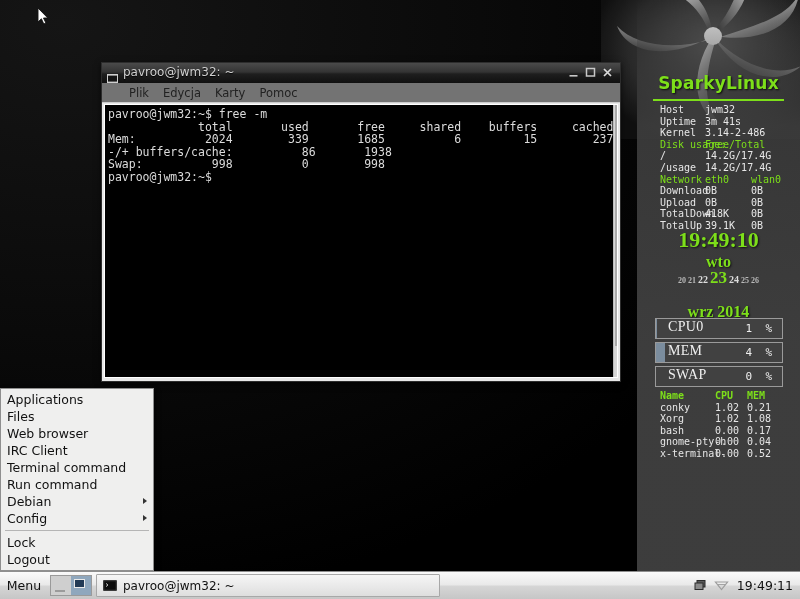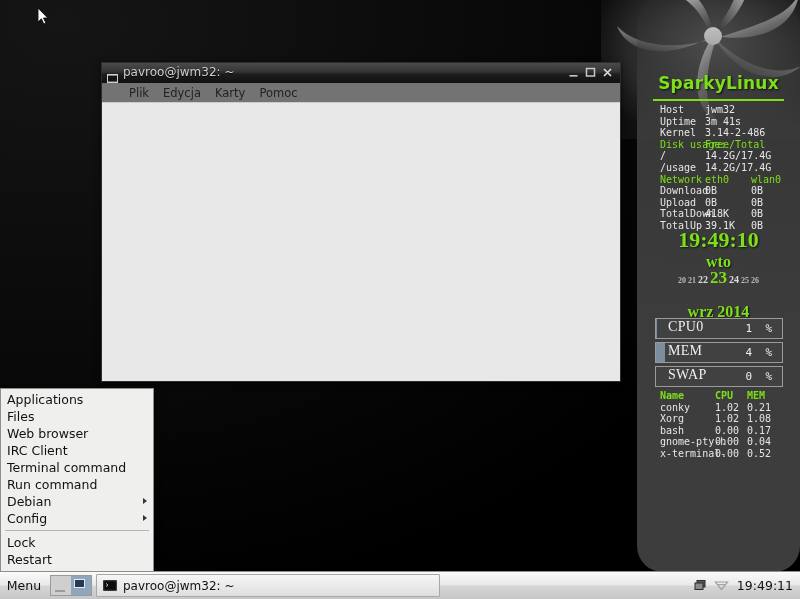--- a/index.html
+++ b/index.html
@@ -22,21 +22,21 @@
     overflow:hidden;opacity:.95;
   }
   #swirl svg{display:block;}
   #cursor{position:absolute;left:38px;top:8px;width:12px;height:18px;}
 
   
   #conky{
     position:absolute;left:637px;top:0;width:163px;height:572px;
     background:linear-gradient(180deg,rgba(60,60,60,.0) 0%,rgba(62,62,62,.55) 12%,rgba(64,64,64,.86) 22%,rgba(66,66,66,.92) 60%,rgba(66,66,66,.92) 100%);
     font-family:"DejaVu Sans Mono","Liberation Mono",monospace;
-    color:#e6e6e6;font-size:10px;line-height:11.6px;border-radius:26px;
+    color:#e6e6e6;font-size:10px;line-height:11.6px;
   }
   .sparky-title{
     position:absolute;left:0;top:78px;width:163px;text-align:center;
     font-family:"DejaVu Sans","Liberation Sans",sans-serif;
     font-weight:bold;font-size:17px;color:#7ddf1a;letter-spacing:.2px;
     text-shadow:1px 1px 2px rgba(0,0,0,.8);
   }
   .sparky-rule{
     position:absolute;left:16px;top:99px;width:131px;height:2px;background:#7ddf1a;
   }
@@ -330,34 +330,44 @@
             <path d="M3,3 L10,10 M10,3 L3,10" stroke="#dcdcdc" stroke-width="1.7" fill="none"></path>
           </svg>
       </span>
     </div>
     <div id="term-menubar">
       <span class="mi">Plik</span>
       <span class="mi">Edycja</span>
       <span class="mi">Karty</span>
       <span class="mi">Pomoc</span>
     </div>
+    <div id="term-body">
+      <div id="term-text">pavroo@jwm32:~$ free -m
+             total       used       free     shared    buffers     cached
+Mem:          2024        339       1685          6         15        237
+-/+ buffers/cache:          86       1938
+Swap:          998          0        998
+pavroo@jwm32:~$ </div>
+      <div id="term-scroll">
+        <div class="thumb"></div>
+      </div>
+    </div>
   </div>
 
   <div id="rootmenu">
     <div class="rmi"><span>Applications</span></div>
     <div class="rmi"><span>Files</span></div>
     <div class="rmi"><span>Web browser</span></div>
     <div class="rmi"><span>IRC Client</span></div>
     <div class="rmi"><span>Terminal command</span></div>
     <div class="rmi"><span>Run command</span></div>
     <div class="rmi"><span>Debian</span><span class="arrow"></span></div>
     <div class="rmi"><span>Config</span><span class="arrow"></span></div>
     <div class="rm-sep"></div>
     <div class="rmi"><span>Lock</span></div>
-    <div class="rmi"><span>Restart</span></div>
     <div class="rmi"><span>Logout</span></div>
   </div>
 </div>
 
 <div id="taskbar">
   <div id="tb-menu">
     <span>Menu</span>
   </div>
   <div id="pager">
     <div class="pg">

